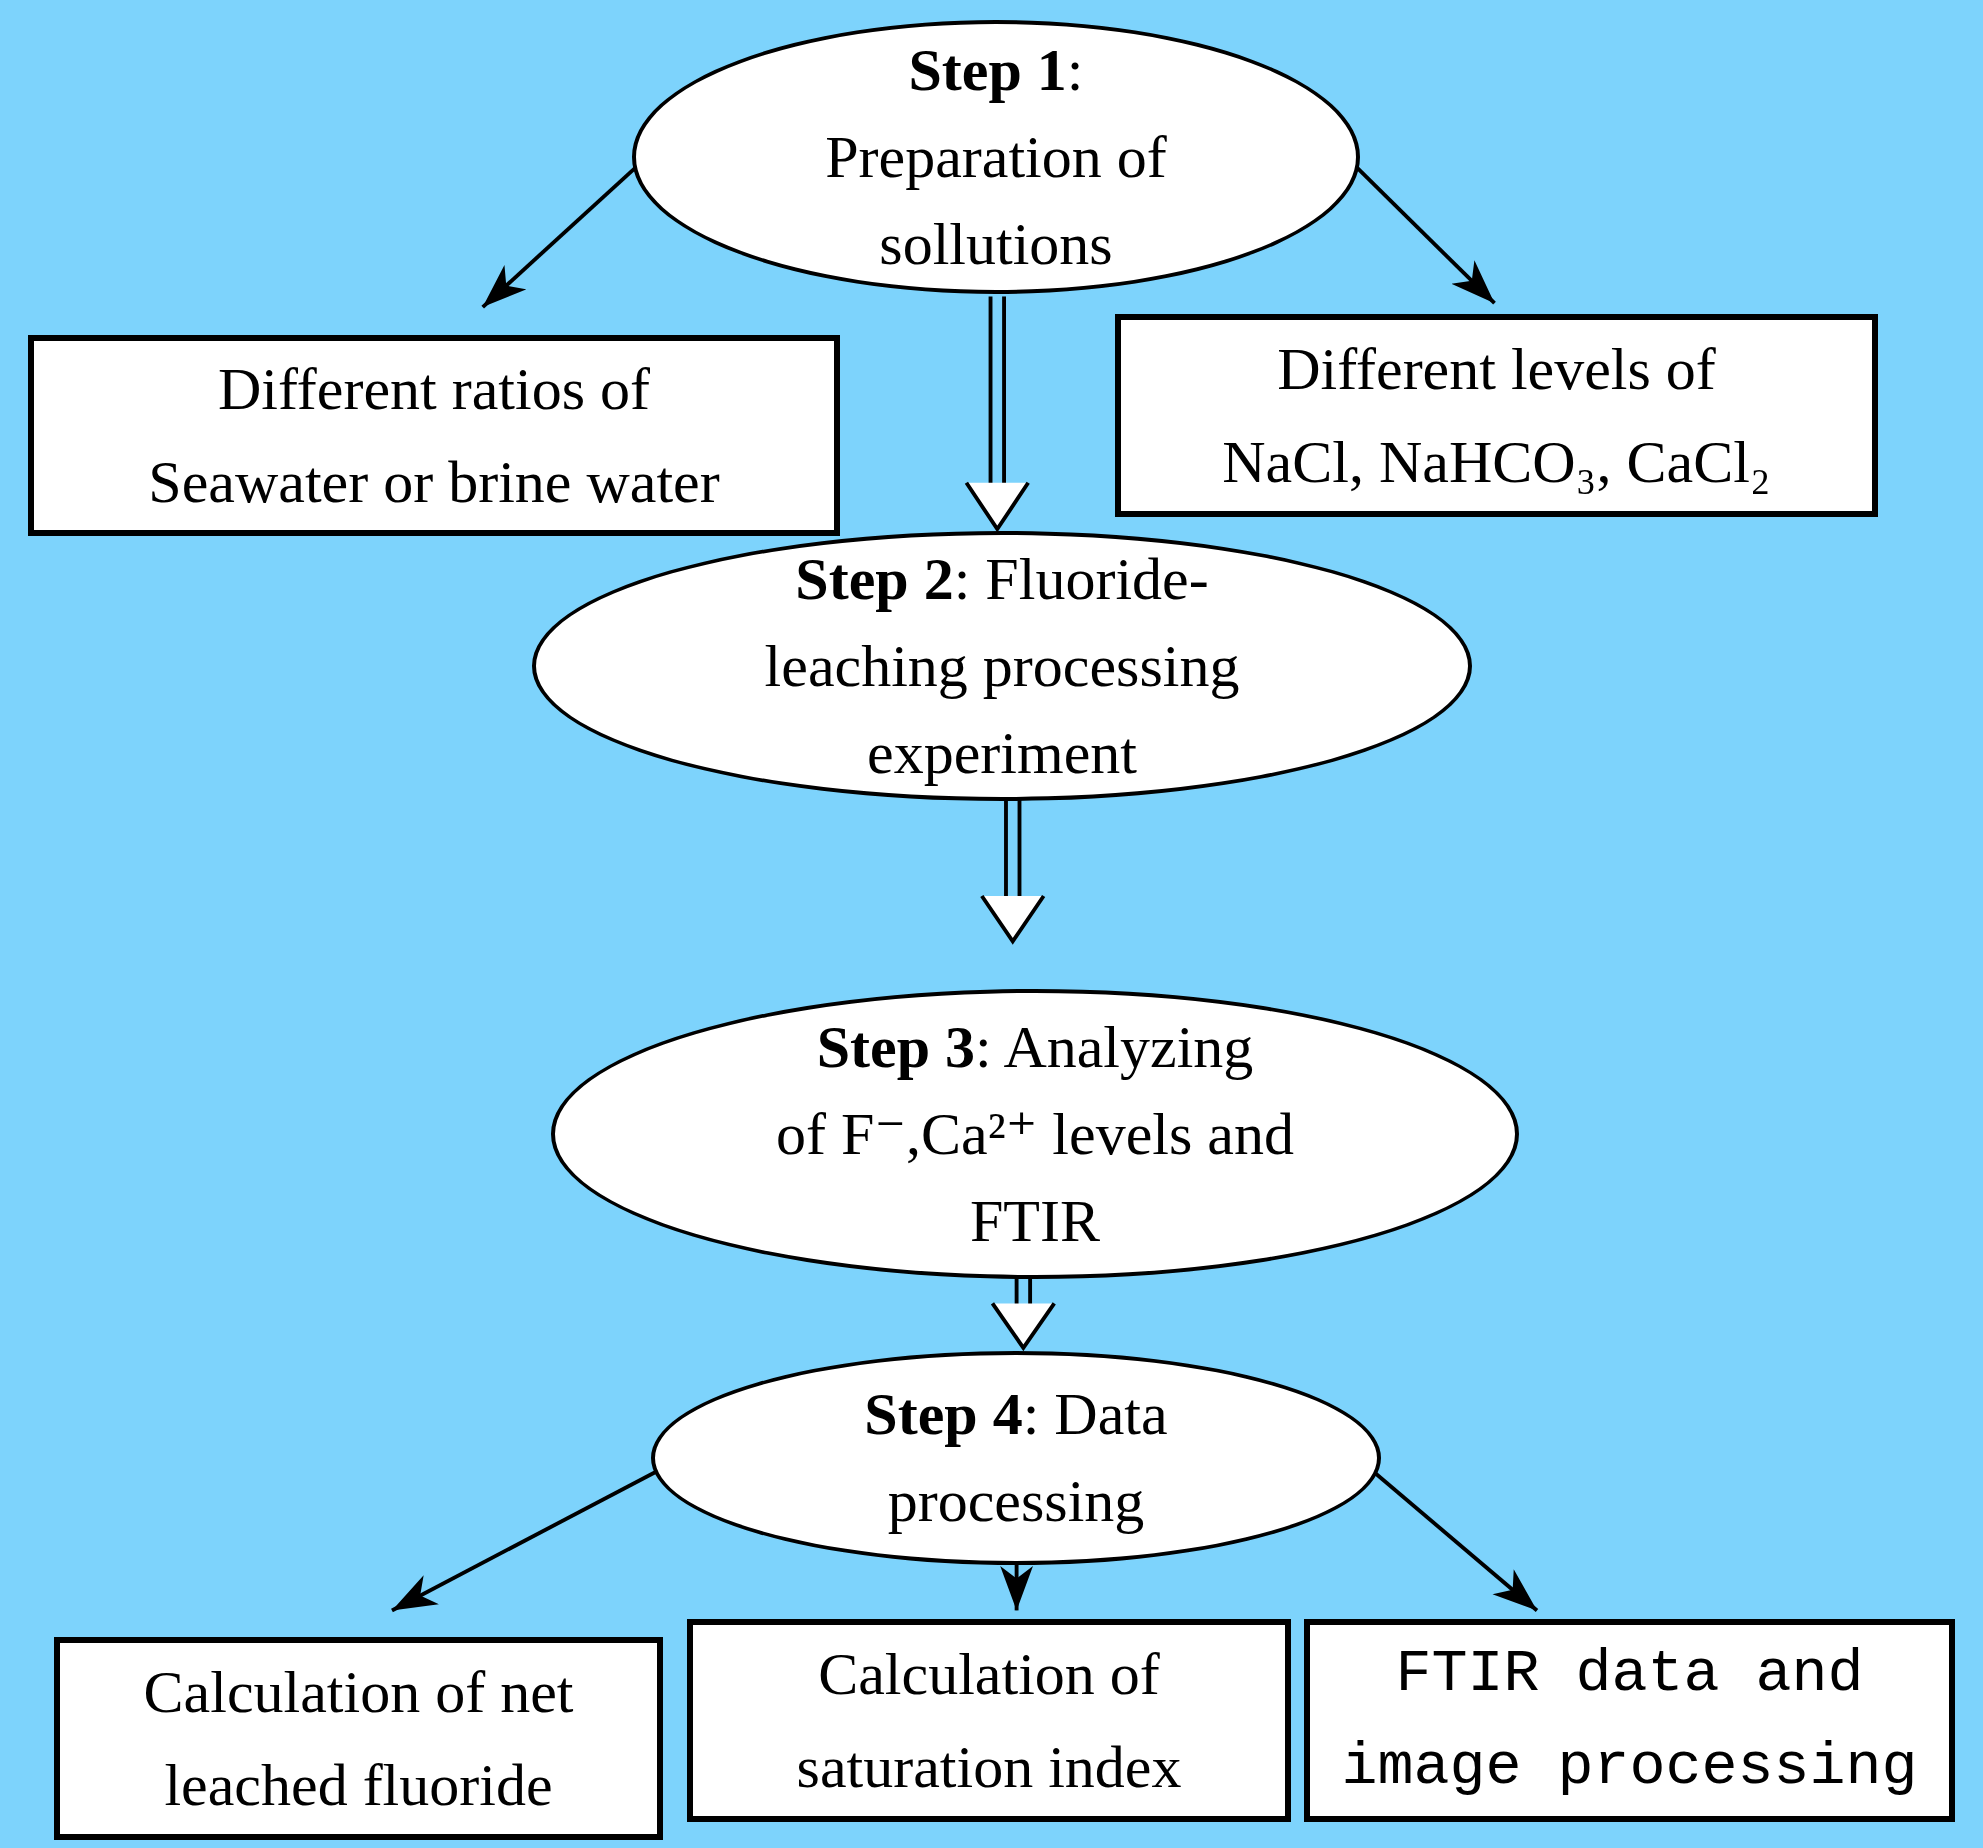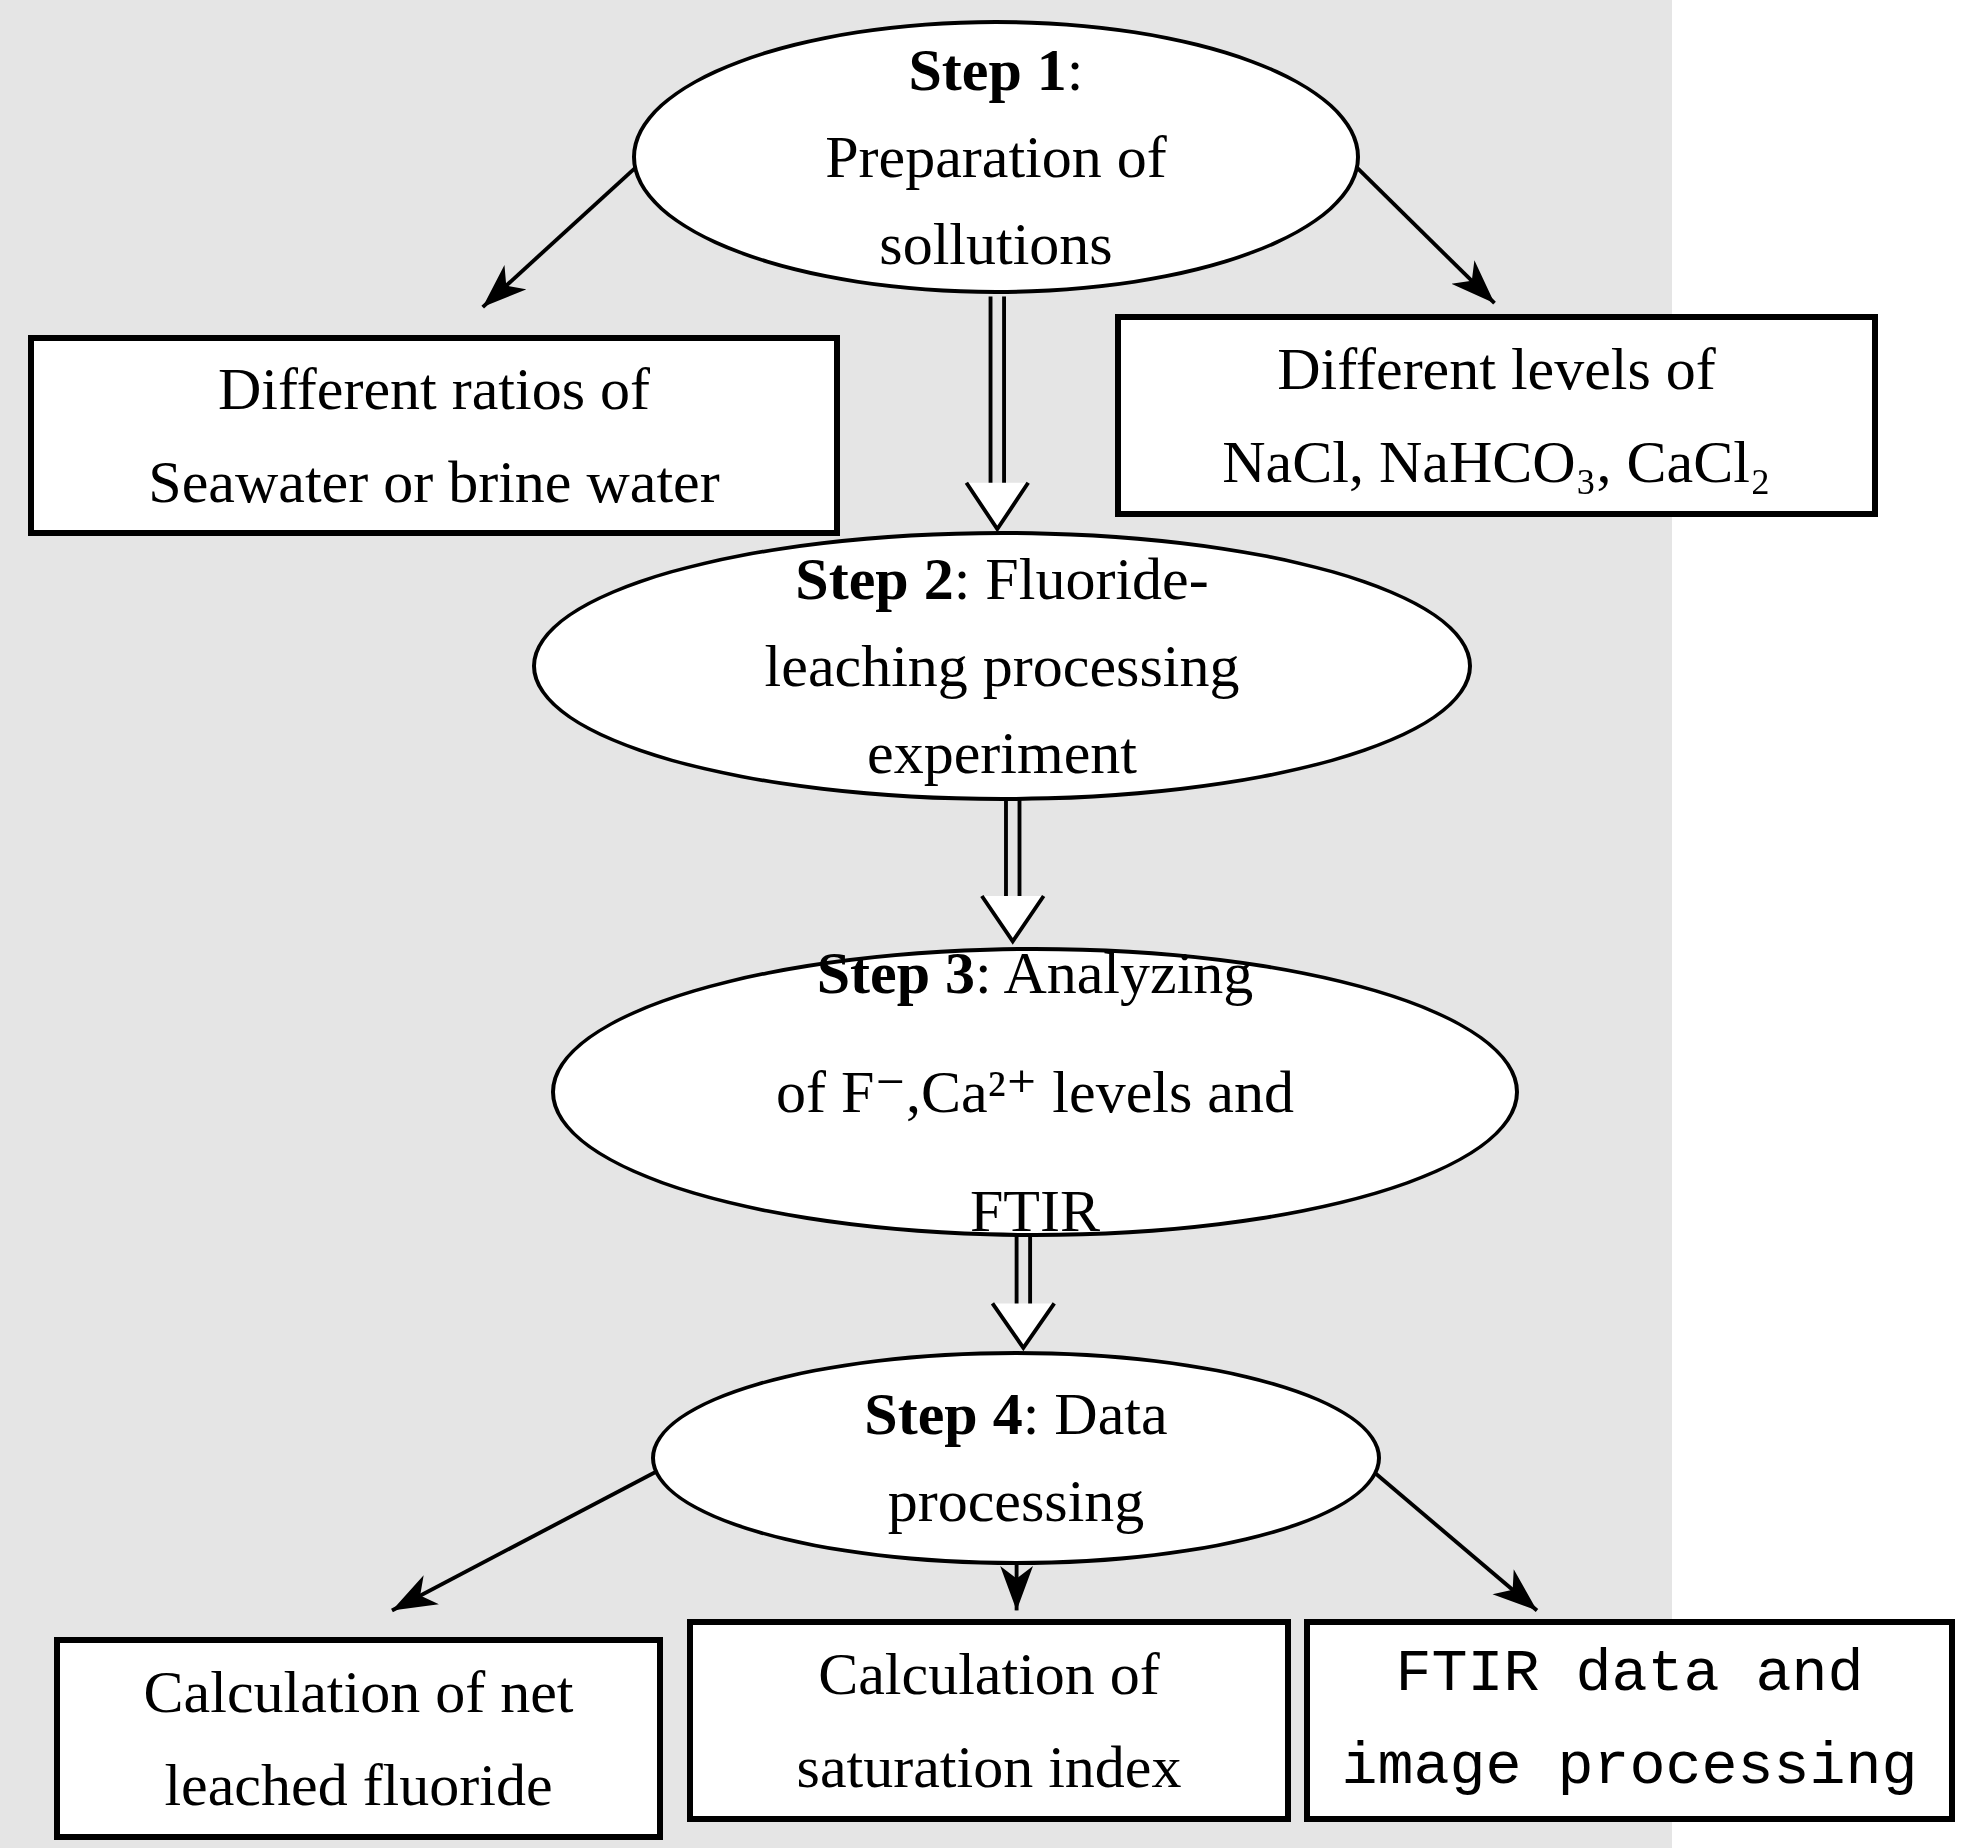--- a/index.html
+++ b/index.html
@@ -1,19 +1,19 @@
 <!DOCTYPE html>
 <html><head>
 <meta charset="utf-8">
 <style>
   html,body{margin:0;padding:0;background:#ffffff;}
   #stage{
     position:relative;
-    width:1672px;height:1848px;
-    background:#e5e5e5;
+    width:1983px;height:1848px;
+    background:#7dd3fc;
     font-family:"Liberation Serif","DejaVu Serif",serif;
     color:#000;
   }
   #arrows{position:absolute;left:0;top:0;z-index:0;}
   .node{
     position:absolute;z-index:1;
     background:#ffffff;
     box-sizing:border-box;
     display:flex;flex-direction:column;
     align-items:center;justify-content:center;
@@ -79,21 +79,21 @@
     <div class="line"><span>Different levels of</span></div>
     <div class="line"><span>NaCl, NaHCO₃, CaCl₂</span></div>
   </div>
 
   <div class="node ellipse" style="left:532px;top:531px;width:940px;height:270px;">
     <div class="line"><span class="b">Step 2</span><span>: Fluoride-</span></div>
     <div class="line"><span>leaching processing</span></div>
     <div class="line"><span>experiment</span></div>
   </div>
 
-  <div class="node ellipse" style="left:551px;top:947px;width:968px;height:290px;gap:32px;">
+  <div class="node ellipse" style="left:551px;top:989px;width:968px;height:290px;">
     <div class="line"><span class="b">Step 3</span><span>: Analyzing</span></div>
     <div class="line"><span>of F⁻,Ca²⁺ levels and</span></div>
     <div class="line"><span>FTIR</span></div>
   </div>
 
   <div class="node ellipse" style="left:651px;top:1351px;width:730px;height:214px;">
     <div class="line"><span class="b">Step 4</span><span>: Data</span></div>
     <div class="line"><span>processing</span></div>
   </div>
 

